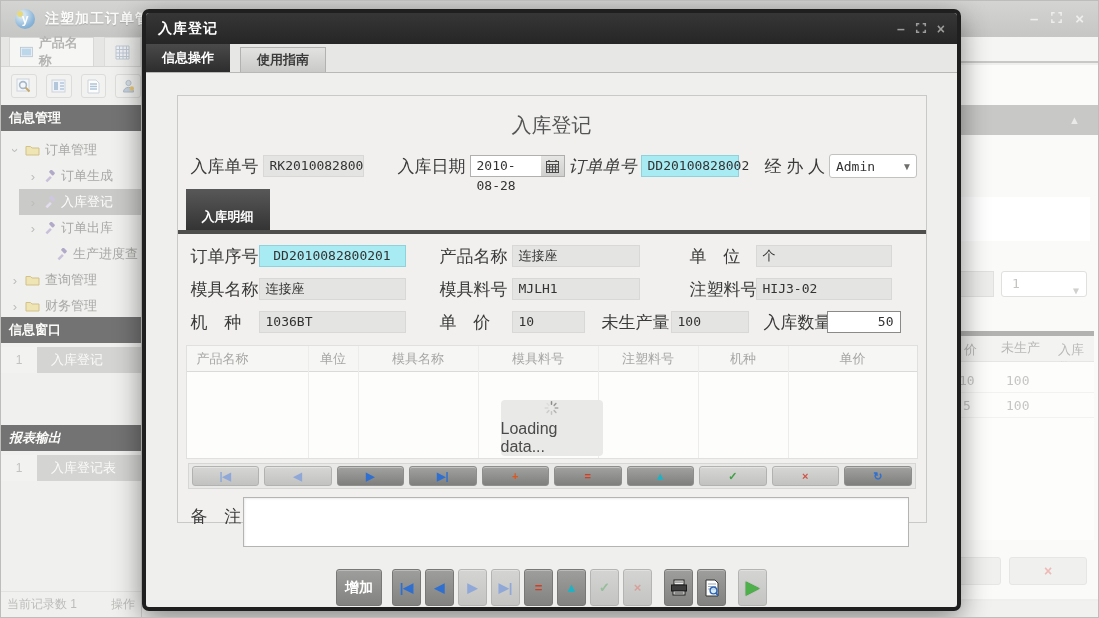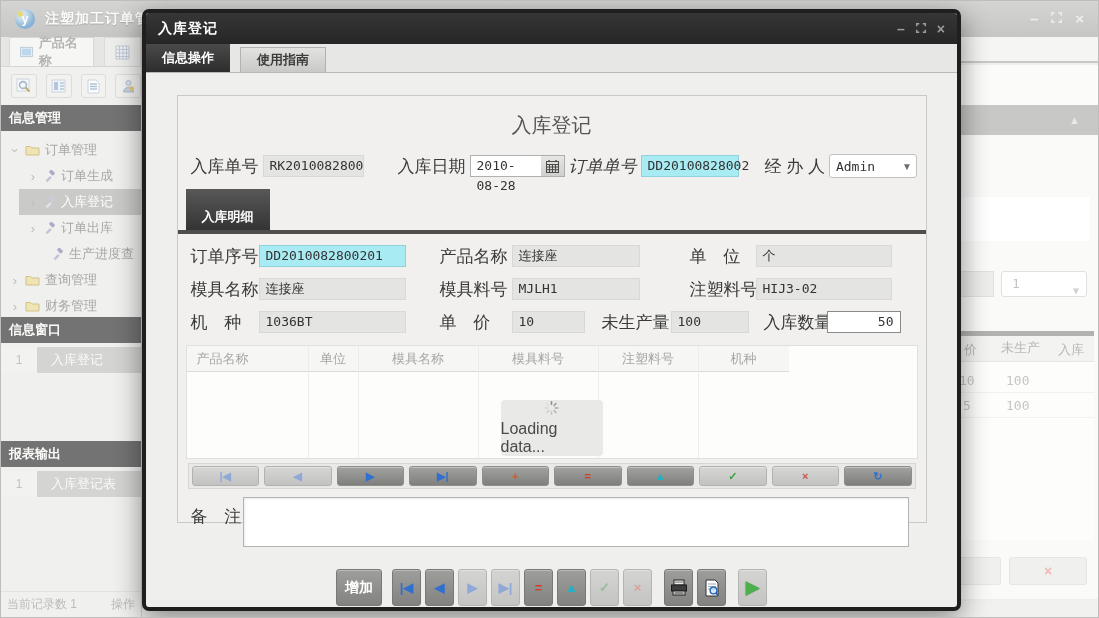--- a/index.html
+++ b/index.html
@@ -32,21 +32,21 @@
     display:flex; align-items:center; justify-content:center; }
   .section-hdr { height:26px; background:#737373; color:#fcfcfa; font-size:13px; font-weight:bold;
     line-height:26px; padding-left:8px; }
   .tree { padding-top:6px; height:186px; }
   .trow { height:26px; display:flex; align-items:center; font-size:13px; color:#a8a8a6; white-space:nowrap; }
   .trow .chev { color:#bcbcba; font-size:13px; width:12px; text-align:center; }
   .chev::before { content:"\203A"; }
   .chev.down { display:inline-block; transform:rotate(90deg); }
   .trow.lvl0 { padding-left:8px; }
   .trow.lvl1 { padding-left:26px; }
-  .trow.lvl1.noarrow { padding-left:38px;margin-left:8px; }
+  .trow.lvl1.noarrow { padding-left:50px; }
   .trow .ic { margin:0 5px 0 4px; display:flex; }
   .trow.selected { background:#cacac8; color:#fdfdfc; margin-left:18px; padding-left:8px; }
   .list-row { height:26px; display:flex; margin-top:4px; }
   .list-num { width:36px; background:#f2f2f0; color:#c2c2c0; font-size:12px; text-align:center; line-height:26px; }
   .list-lab { flex:1; background:#d4d4d2; color:#fafaf8; font-size:13px; line-height:26px; padding-left:14px; }
   .side-status { margin-top:auto; height:26px; display:flex; justify-content:space-between; align-items:center;
     padding:0 6px; color:#bcbcba; font-size:12px; border-top:1px solid #e2e2e0; }
 
   
   .bgr { position:absolute; color:#c0c0be; }
@@ -282,21 +282,21 @@
         <span>财务管理</span>
       </div>
     </div>
 
     <div class="section-hdr">信息窗口</div>
     <div class="list-row">
       <span class="list-num">1</span>
       <span class="list-lab">入库登记</span>
     </div>
 
-    <div class="section-hdr" style="margin-top:68px;">报表输出</div>
+    <div class="section-hdr" style="margin-top:52px;font-style:italic;">报表输出</div>
     <div class="list-row">
       <span class="list-num">1</span>
       <span class="list-lab">入库登记表</span>
     </div>
 
     <div class="side-status">
       <span>当前记录数 1</span>
       <span>操作</span>
     </div>
   </div>
@@ -375,21 +375,21 @@
             <span class="arr">▼</span>
           </span>
         </div>
 
         <div class="subtab-row">
           <span class="subtab">入库明细</span>
         </div>
 
         <div class="drow">
           <span class="f lbl" style="left:13px;">订单序号</span>
-          <span class="f cyan-box mono" style="left:81px; width:147px;">DD2010082800201</span>
+          <span class="f cyan-box mono" style="left:81px; width:147px;text-align:center;">DD2010082800201</span>
           <span class="f lbl" style="left:262px;">产品名称</span>
           <span class="f ro-box mono" style="left:334px; width:128px;">连接座</span>
           <span class="f lbl" style="left:512px; letter-spacing:6px;">单 位</span>
           <span class="f ro-box mono" style="left:578px; width:136px;">个</span>
         </div>
 
         <div class="drow">
           <span class="f lbl" style="left:13px;">模具名称</span>
           <span class="f ro-box mono" style="left:81px; width:147px;">连接座</span>
           <span class="f lbl" style="left:262px;">模具料号</span>
@@ -426,20 +426,24 @@
             <div class="dt-col" style="width:120px;">
                 <div class="dt-h">模具料号</div>
                 <div class="dt-b"></div>
               </div>
             <div class="dt-col" style="width:100px;">
                 <div class="dt-h">注塑料号</div>
                 <div class="dt-b"></div>
               </div>
             <div class="dt-col" style="width:90px;">
                 <div class="dt-h">机种</div>
+                <div class="dt-b"></div>
+              </div>
+            <div class="dt-col" style="width:128px;">
+                <div class="dt-h">单价</div>
                 <div class="dt-b"></div>
               </div>
           </div>
           <div class="loading-box">
             <svg width="17" height="17" viewBox="0 0 32 32">
               <g fill="#8a8a88">
                 <rect x="14.5" y="2" width="3" height="8" rx="1.5" opacity="1"></rect>
                 <rect x="14.5" y="2" width="3" height="8" rx="1.5" transform="rotate(45 16 16)" opacity="0.85"></rect>
                 <rect x="14.5" y="2" width="3" height="8" rx="1.5" transform="rotate(90 16 16)" opacity="0.7"></rect>
                 <rect x="14.5" y="2" width="3" height="8" rx="1.5" transform="rotate(135 16 16)" opacity="0.55"></rect>

